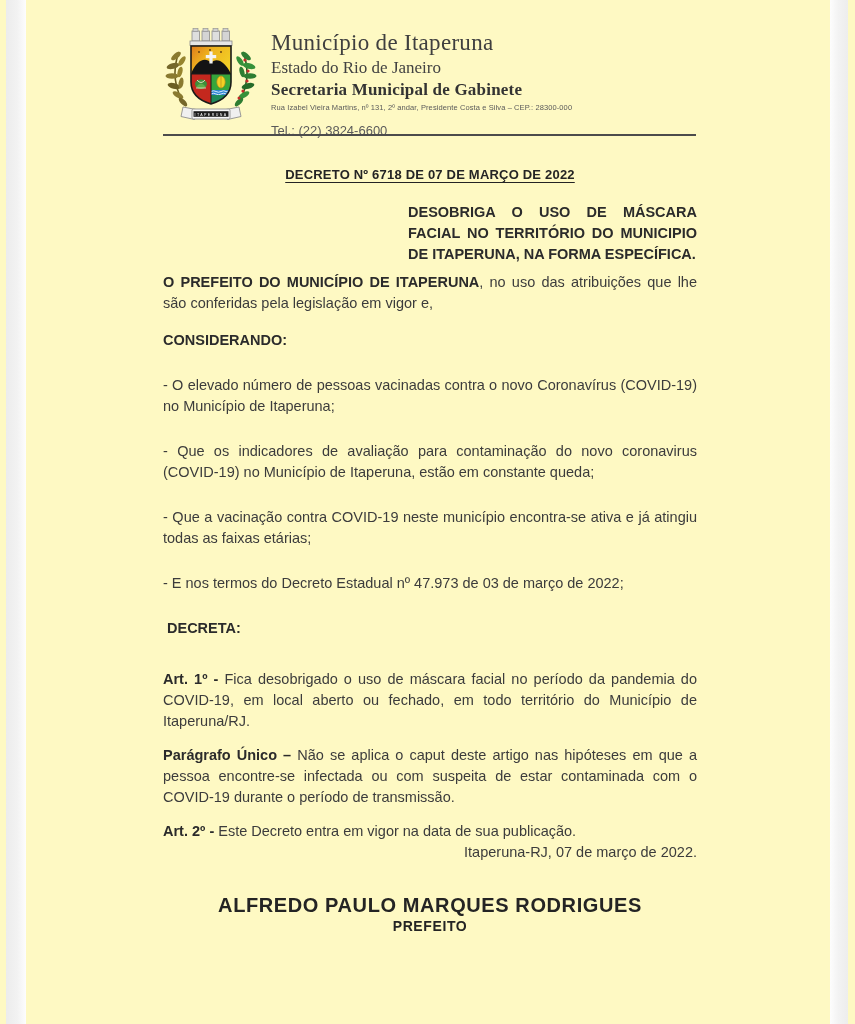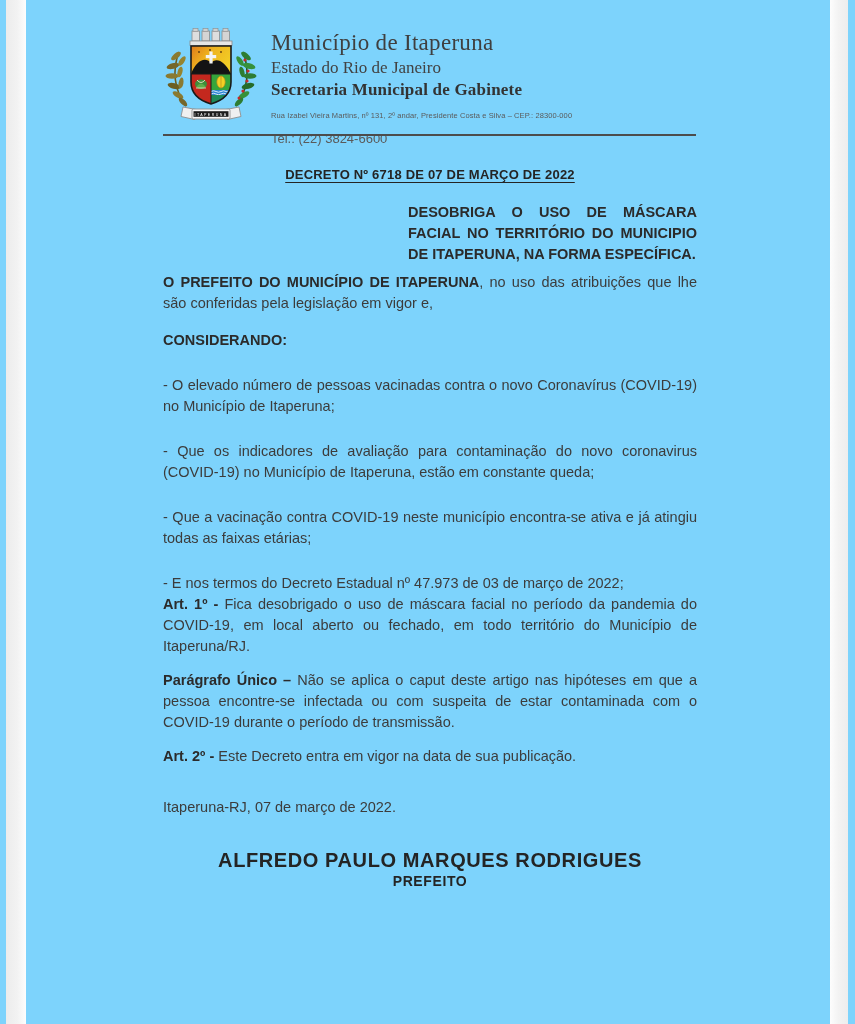--- a/index.html
+++ b/index.html
@@ -4,21 +4,21 @@
 <style>
   * { margin: 0; padding: 0; box-sizing: border-box; }
   html, body { width: 855px; height: 1024px; }
   body {
     background: #ffffff;
     font-family: "Liberation Sans", sans-serif;
     color: #3a3a3a;
     position: relative;
     overflow: hidden;
   }
-  .page { position: absolute; inset: 0; background: #7dd3fc; }
+  .page { position: absolute; inset: 0; background: #fef9c3; }
   .scan-shadow-left {
     position: absolute; left: 6px; top: 0; width: 20px; height: 100%;
     background: linear-gradient(90deg, #ececec 0%, #f2f2f2 55%, #fdfdfd 100%);
   }
   .scan-shadow-right {
     position: absolute; left: 830px; top: 0; width: 18px; height: 100%;
     background: linear-gradient(270deg, #ededed 0%, #f3f3f3 55%, #fdfdfd 100%);
   }
 
   
@@ -32,21 +32,21 @@
   .state {
     font-family: "Liberation Serif", serif;
     font-size: 17px; color: #424242; line-height: 21px; margin-top: 1px;
   }
   .department {
     font-family: "Liberation Serif", serif;
     font-size: 17px; font-weight: bold; color: #333; line-height: 21px; margin-top: 1px;
     letter-spacing: 0.2px;
   }
   .address {
-    font-size: 7.5px; color: #5a5a5a; margin-top: 11px; letter-spacing: 0.1px;
+    font-size: 7.5px; color: #5a5a5a; margin-top: 3px; letter-spacing: 0.1px;
   }
   .phone { font-size: 13px; color: #5a5a5a; margin-top: 11px; }
   .header-rule {
     position: absolute; left: 163px; top: 134px; width: 533px;
     border-top: 2px solid #4c4c4c;
   }
 
   
   .content {
     position: absolute; left: 163px; top: 158px; width: 534px;
@@ -65,21 +65,21 @@
   .preamble { margin-top: 7px; }
   .bold { font-weight: bold; color: #2b2b2b; }
   .considering-label { margin-top: 16px; font-weight: bold; color: #2b2b2b; }
   .consideration { margin-top: 24px; }
   .decree-label {
     margin-top: 24px; margin-bottom: 30px; padding-left: 4px;
     font-weight: bold; color: #2b2b2b;
   }
   .article { margin-top: 13px; }
   .article.first { margin-top: 0; }
-  .date-line { margin-top: 30px; }
+  .date-line { text-align: right; }
   .signature { margin-top: 32px; text-align: center; }
   .signature-name {
     font-weight: bold; color: #242424; font-size: 20px; letter-spacing: 0.6px;
   }
   .signature-role {
     font-weight: bold; color: #242424; font-size: 14px; letter-spacing: 0.6px;
   }
 </style>
 </head>
 <body>
@@ -201,20 +201,21 @@
 
     <p class="preamble"><span class="bold">O PREFEITO DO MUNICÍPIO DE ITAPERUNA</span><span>, no uso das atribuições que lhe são conferidas pela legislação em vigor e,</span></p>
 
     <p class="considering-label">CONSIDERANDO:</p>
 
     <p class="consideration">- O elevado número de pessoas vacinadas contra o novo Coronavírus (COVID-19) no Município de Itaperuna;</p>
     <p class="consideration">- Que os indicadores de avaliação para contaminação do novo coronavirus (COVID-19) no Município de Itaperuna, estão em constante queda;</p>
     <p class="consideration">- Que a vacinação contra COVID-19 neste município encontra-se ativa e já atingiu todas as faixas etárias;</p>
     <p class="consideration">- E nos termos do Decreto Estadual nº 47.973 de 03 de março de 2022;</p>
 
+    <p class="decree-label">DECRETA:</p>
 
     <p class="article first"><span class="bold">Art. 1º -</span><span> Fica desobrigado o uso de máscara facial no período da pandemia do COVID-19, em local aberto ou fechado, em todo território do Município de Itaperuna/RJ.</span></p>
 
     <p class="article"><span class="bold">Parágrafo Único –</span><span> Não se aplica o caput deste artigo nas hipóteses em que a pessoa encontre-se infectada ou com suspeita de estar contaminada com o COVID-19 durante o período de transmissão.</span></p>
 
     <p class="article"><span class="bold">Art. 2º -</span><span> Este Decreto entra em vigor na data de sua publicação.</span></p>
 
     <p class="date-line">Itaperuna-RJ, 07 de março de 2022.</p>
 
     <div class="signature">

